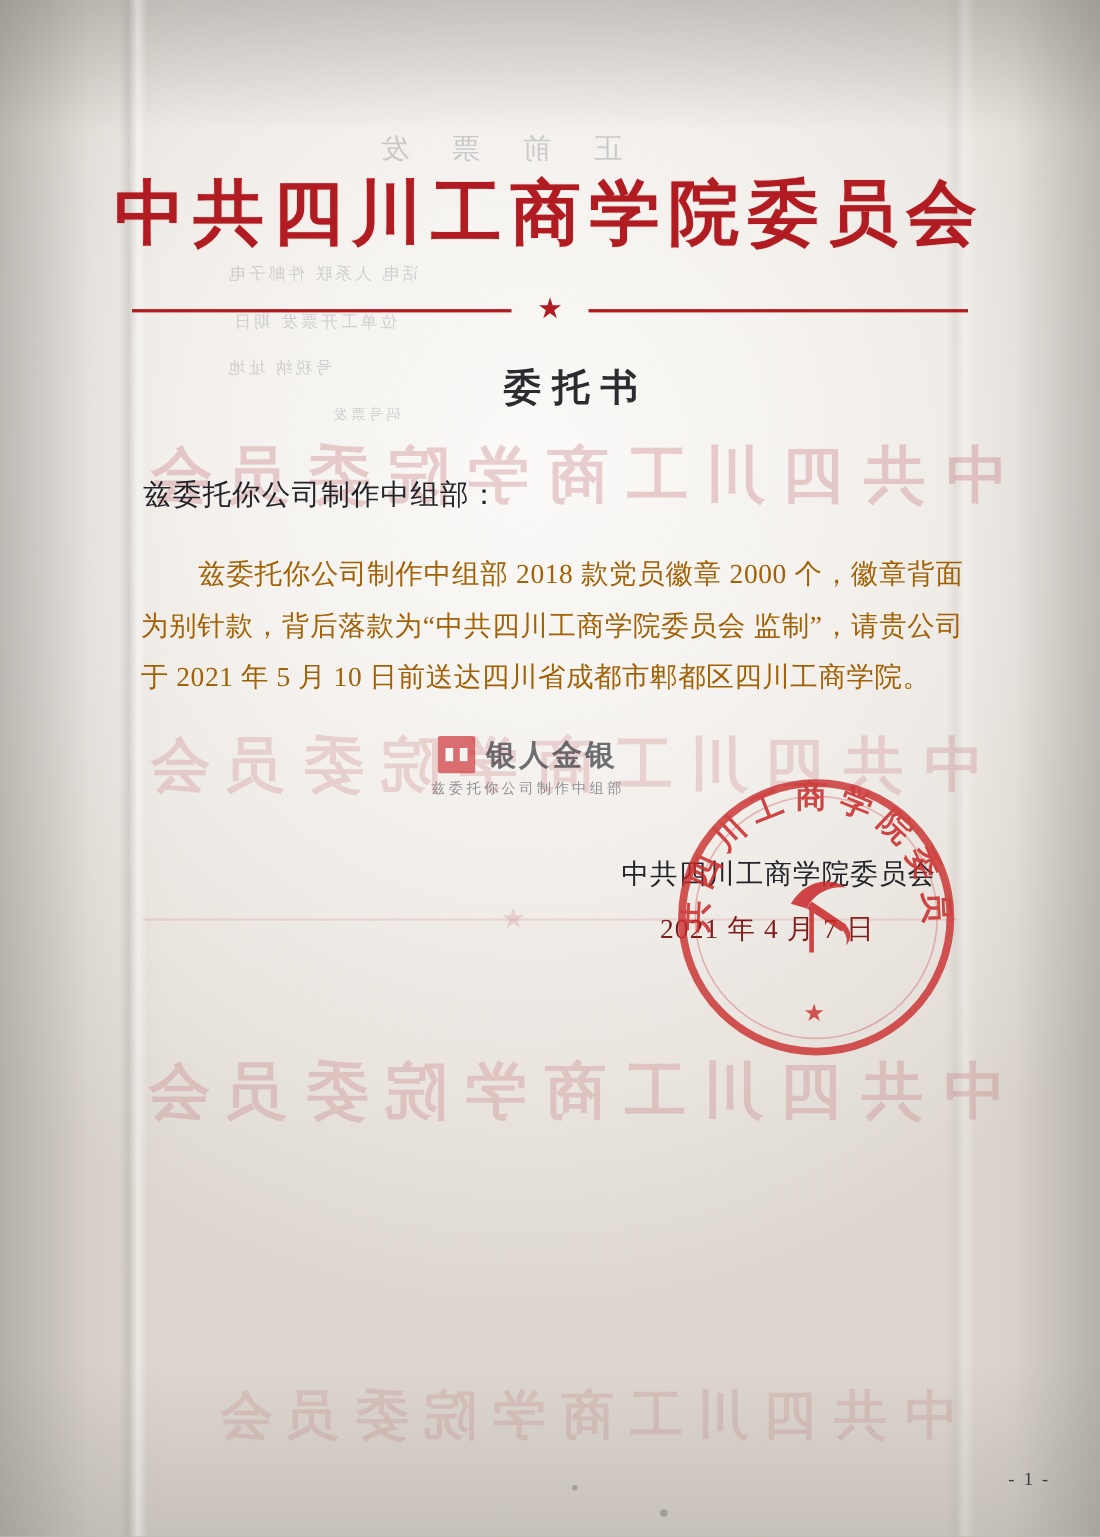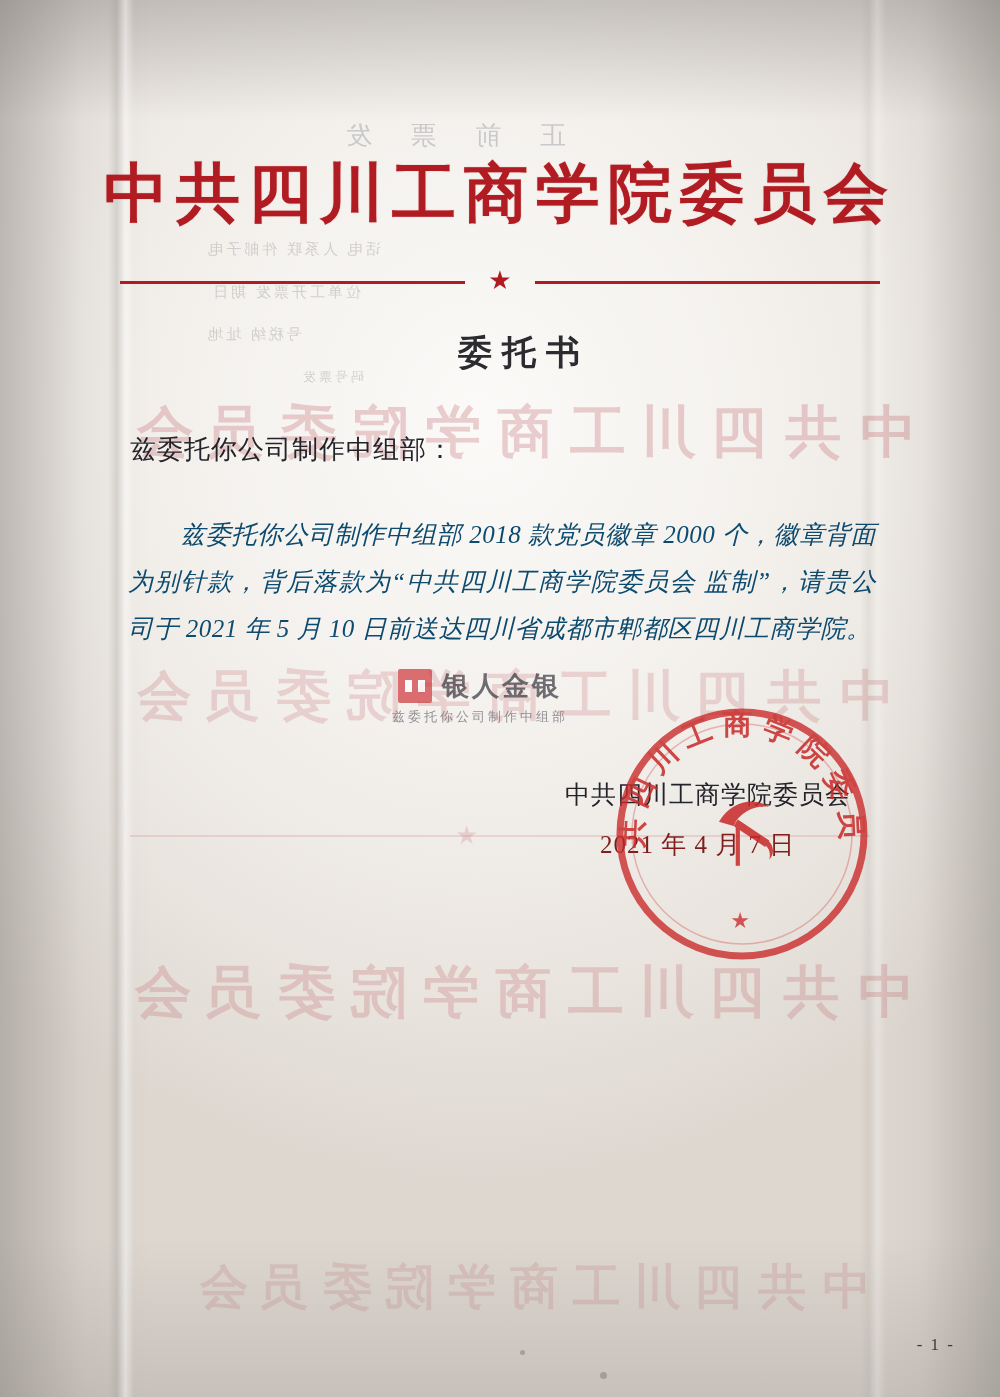--- a/index.html
+++ b/index.html
@@ -151,30 +151,29 @@
   .recipient {
     position: absolute;
     top: 432px;
     left: 130px;
     font-size: 26px;
     letter-spacing: 1px;
     color: #23232a;
   }
   .body-text {
     position: absolute;
-    top: 511px;
+    top: 499px;
     left: 128px;
     width: 748px;
     font-size: 25px;
     line-height: 47px;
     letter-spacing: 0.5px;
-    color: #0c4a6e;
+    color: #a16207;
     text-align: justify;
     text-indent: 52px;
-    font-style: italic;
   }
   .signature {
     position: absolute;
     top: 778px;
     left: 565px;
     font-size: 25px;
     letter-spacing: 1px;
     color: #23232a;
   }
   .sign-date {

